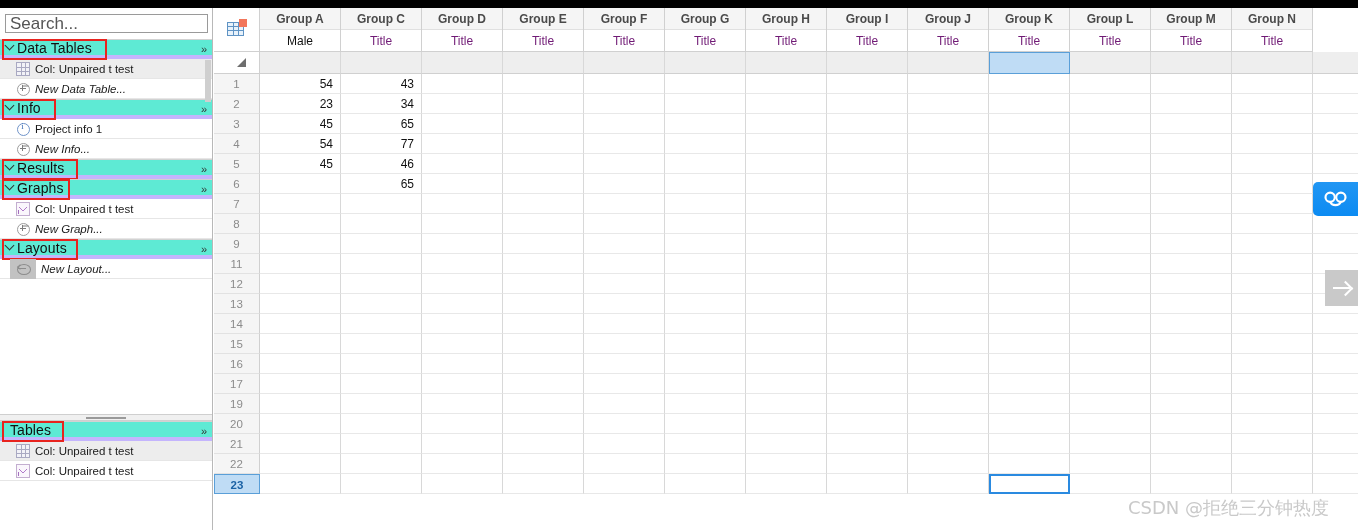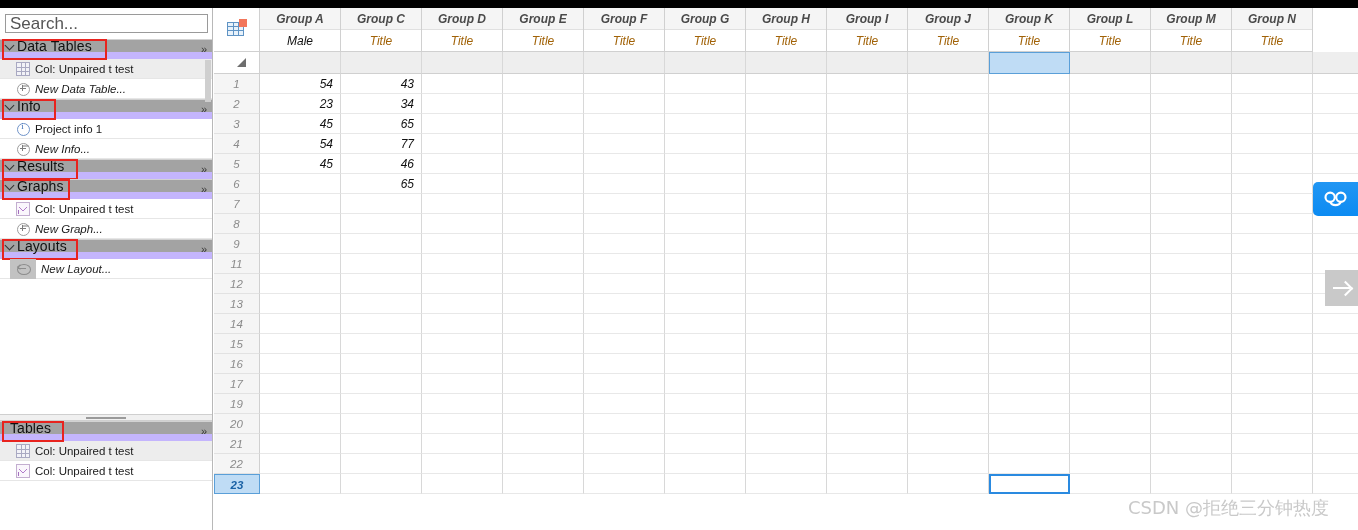--- a/index.html
+++ b/index.html
@@ -53,24 +53,24 @@
 
   
   .nav-list {
     position: absolute; left: 0; top: 31px; width: 212px; height: 375px;
     overflow: hidden;
   }
 
   .sec-header {
     position: relative;
     height: 20px;
-    display: flex; align-items: center;
+    display: flex; align-items: flex-start;
     border-top: 1px solid #d2d2d2;
-    border-bottom: 7px solid #c4b5fd;
-    background: #a3a3a3;
+    border-bottom: 4px solid #c4b5fd;
+    background: #5eead4;
     padding-left: 4px;
   }
   .sec-caret {
     width: 13px; height: 13px; position: relative; flex: 0 0 13px;
   }
   .sec-caret::after {
     content: ""; position: absolute; left: 2px; top: 2px;
     width: 6px; height: 6px;
     border-right: 1.6px solid #333; border-bottom: 1.6px solid #333;
     transform: rotate(45deg);
@@ -204,21 +204,21 @@
 
   .family-wrap { position: absolute; left: 0; top: 413px; width: 212px; }
 
   
   .sheet {
     position: absolute; left: 214px; top: 8px;
     width: 1144px; height: 522px;
     background: #ffffff; overflow: hidden;
   }
 
-  .row-line { display: flex; font-style: italic; }
+  .row-line { display: flex; }
 
   
   .hdr-corner {
     width: 46px; height: 44px; flex: 0 0 46px;
     background: #ffffff;
     border-right: 1px solid #d0d0d0;
     border-bottom: 1px solid #d0d0d0;
     position: relative;
   }
   .corner-icon {
@@ -243,21 +243,21 @@
     border-right: 1px solid #d0d0d0;
     background: #f5f5f5;
   }
   .colhdr .name {
     height: 22px; line-height: 22px; text-align: center;
     font-size: 12px; font-weight: bold; color: #4a4a4a;
     border-bottom: 1px solid #e0e0e0;
   }
   .colhdr .sub {
     height: 22px; line-height: 22px; text-align: center;
-    font-size: 12px; color: #a16207;
+    font-size: 12px; color: #701a75;
     background: #ffffff;
     border-bottom: 1px solid #d0d0d0;
   }
   .colhdr .sub.filled { color: #111; font-weight: normal; }
 
   
   .band-rowhdr {
     width: 46px; height: 22px; flex: 0 0 46px;
     background: #ffffff;
     border-right: 1px solid #d0d0d0;

